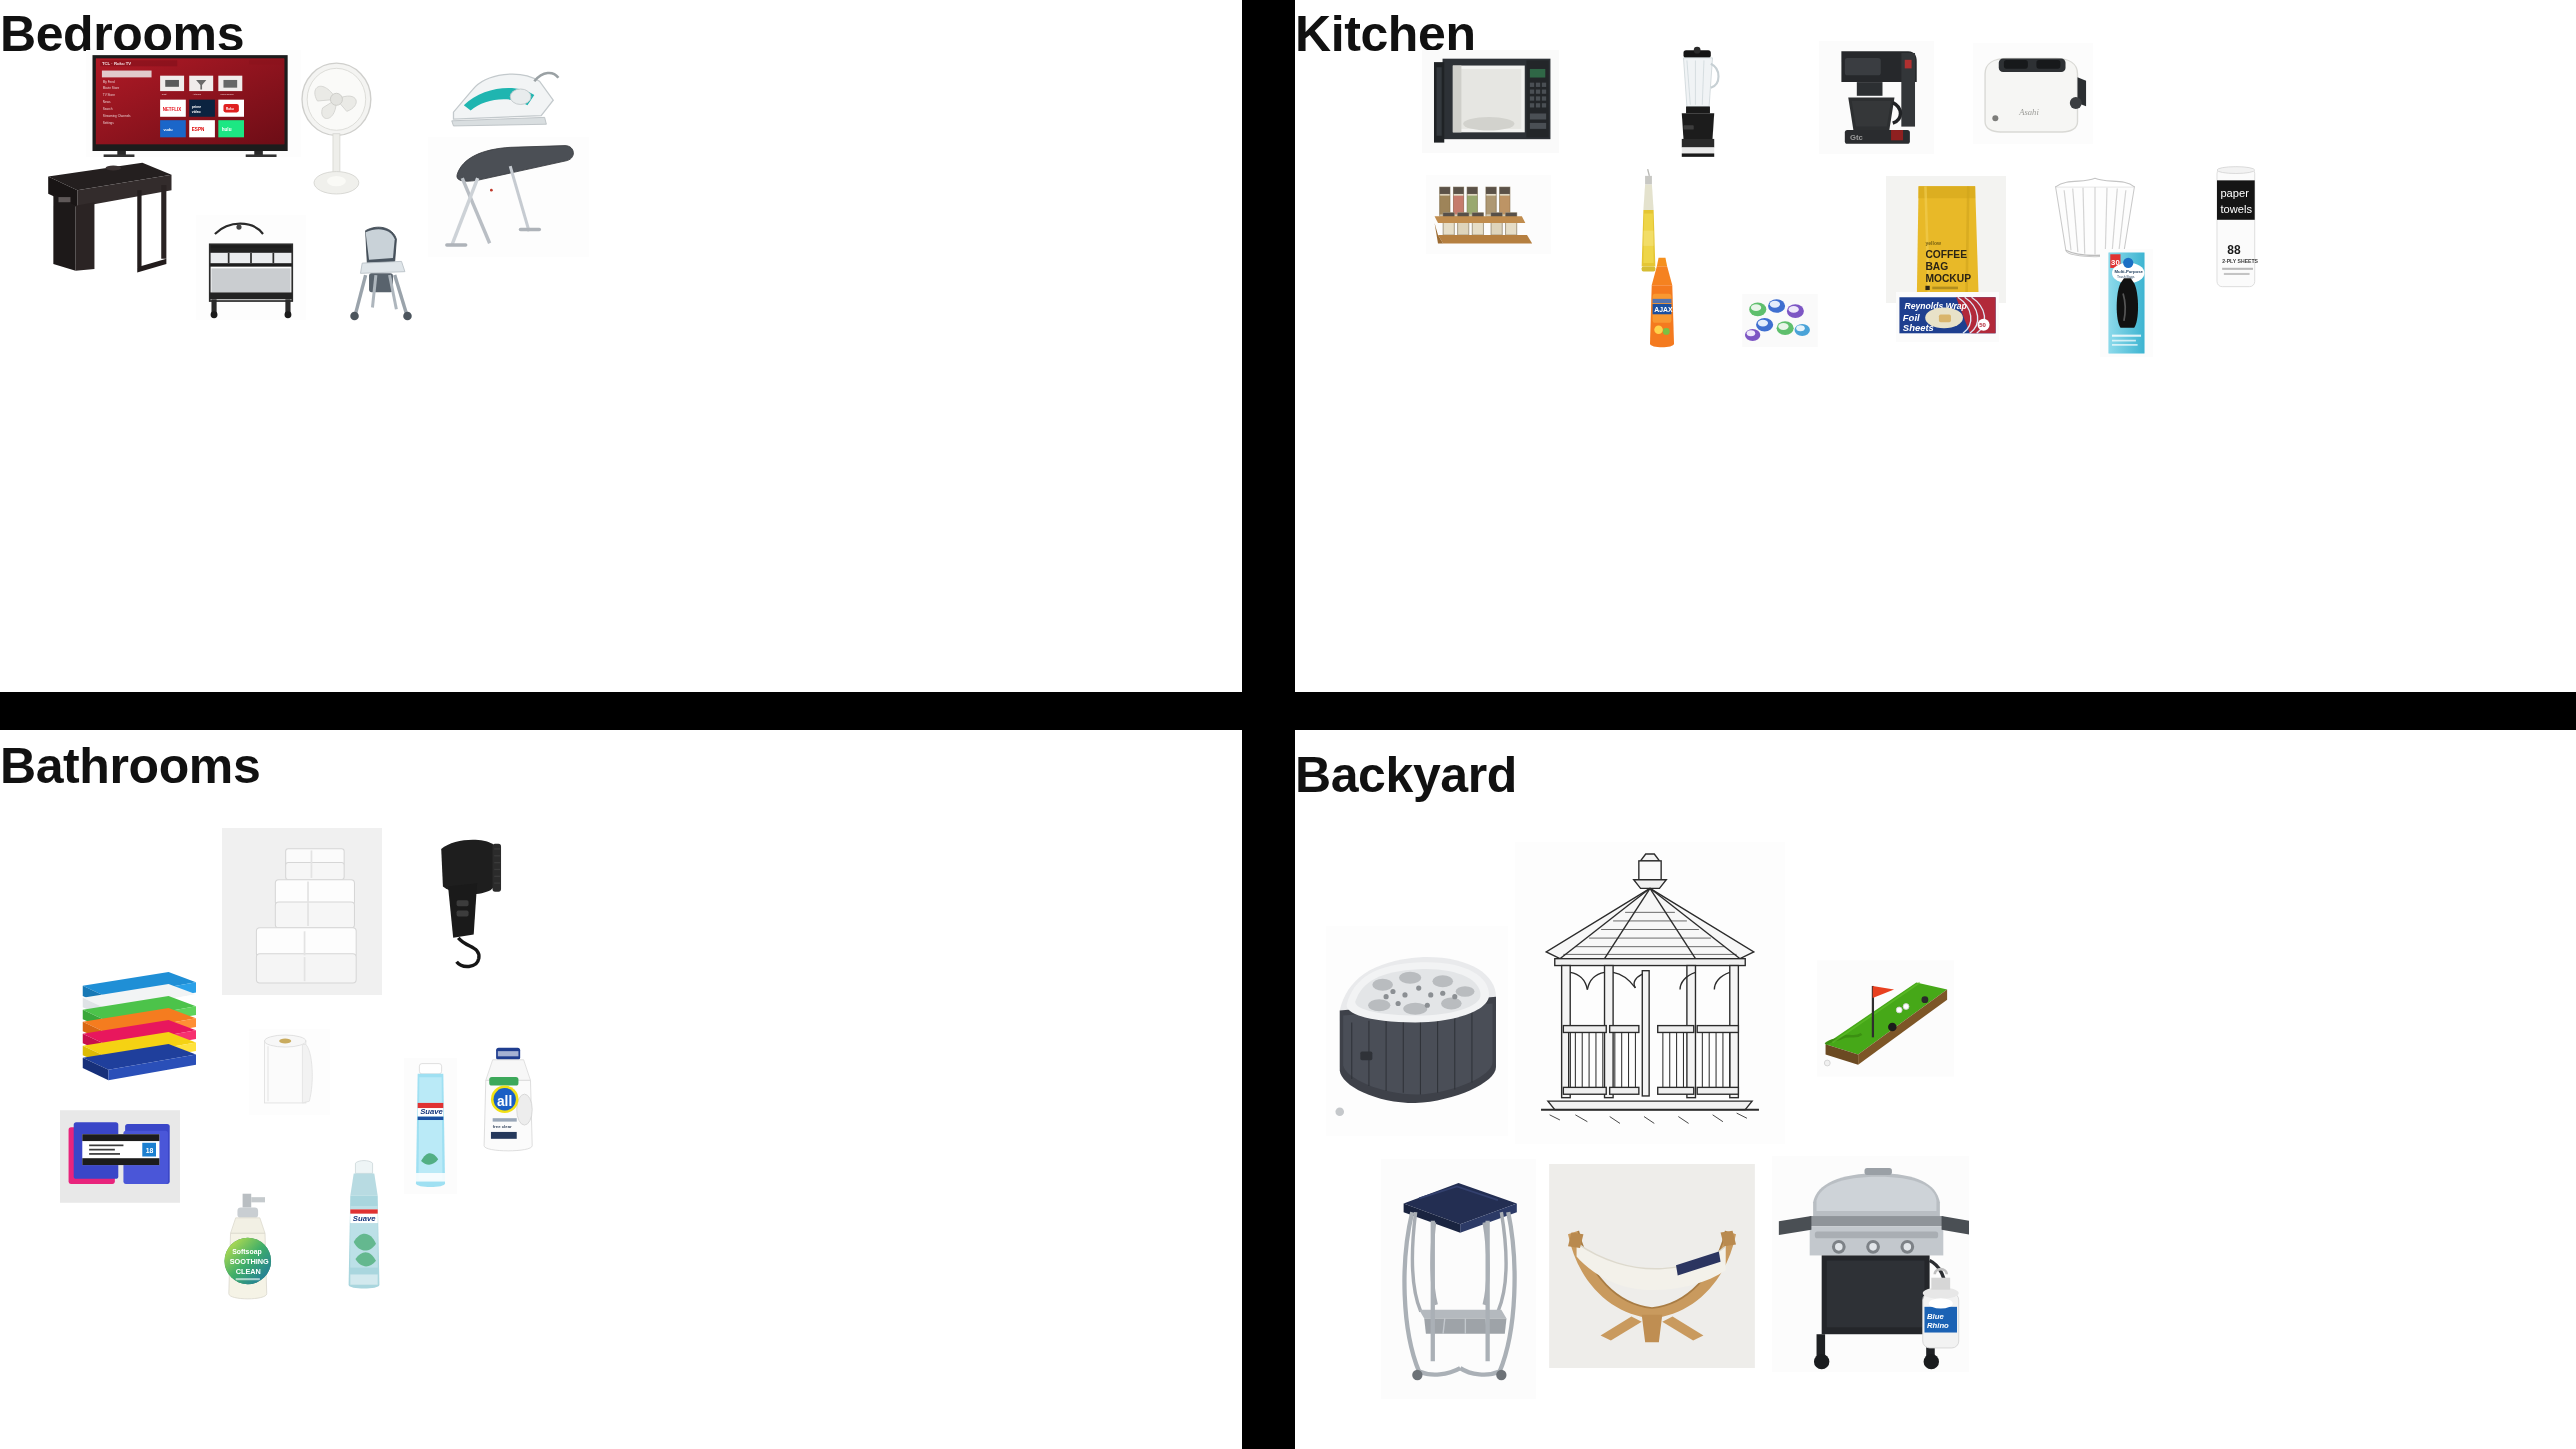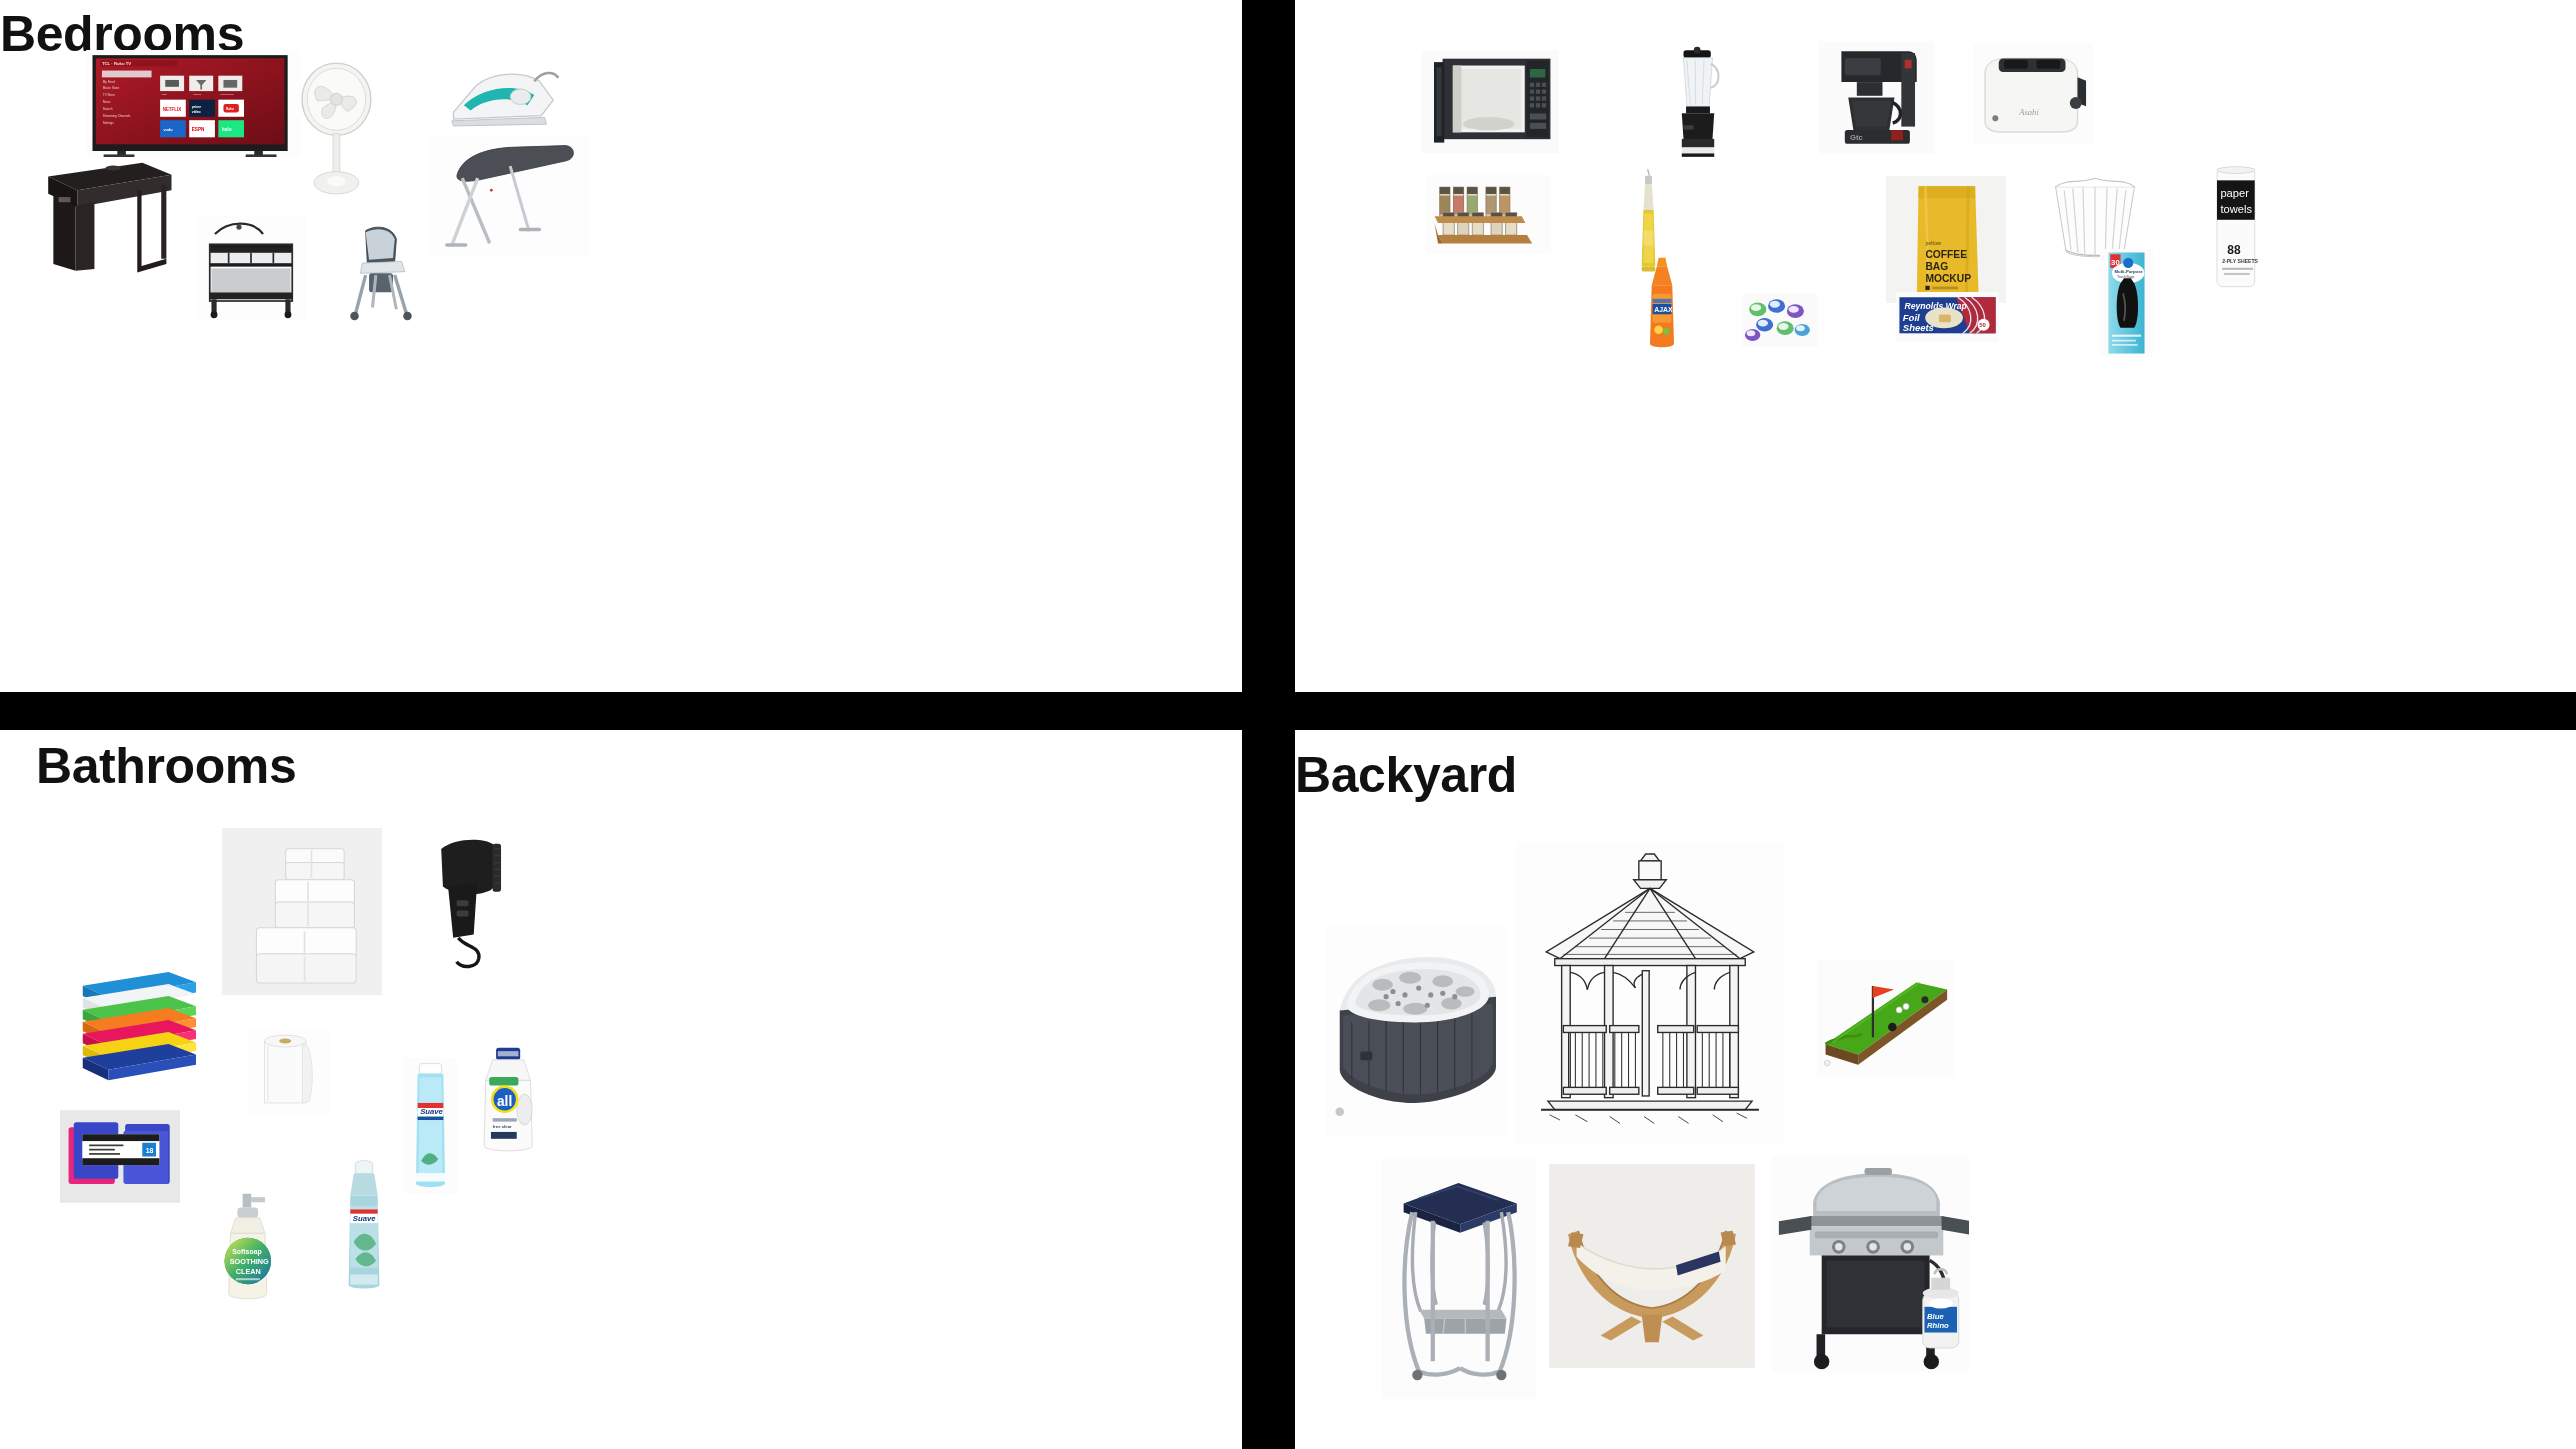--- a/index.html
+++ b/index.html
@@ -26,21 +26,21 @@
     position: absolute;
     left: 0; top: 692px;
     width: 2576px; height: 38px;
     background: #000000;
     z-index: 19;
   }
   
   .panel { position: absolute; background: #ffffff; overflow: hidden; }
   #panel-bedrooms  { left: 0;      top: 0;      width: 1242px; height: 692px; }
   #panel-kitchen   { left: 1295px; top: 0;      width: 1281px; height: 692px; }
-  #panel-bathrooms { left: 0;      top: 730px;  width: 1242px; height: 720px; padding-left: 36px; }
+  #panel-bathrooms { left: 0;      top: 730px;  width: 1242px; height: 720px; }
   #panel-backyard  { left: 1295px; top: 730px;  width: 1281px; height: 720px; }
 
   .panel-title {
     position: absolute;
     top: 5.2px;
     width: 100%;
     text-align: left;
     font-size: 50px;
     font-weight: bold;
     color: #111111;
@@ -222,20 +222,21 @@
         <path d="M64 62 L78 108" stroke="#9aa3ab" stroke-width="4" fill="none"></path>
         <path d="M42 62 L38 100" stroke="#aeb6bd" stroke-width="3.5" fill="none"></path>
         <path d="M58 62 L66 102" stroke="#aeb6bd" stroke-width="3.5" fill="none"></path>
         <circle cx="17" cy="110" r="5" fill="#4c555d"></circle>
         <circle cx="79" cy="110" r="5" fill="#4c555d"></circle>
       </svg>
     </div>
   </section>
 
   <section class="panel" id="panel-kitchen">
+    <h2 class="panel-title">Kitchen</h2>
 
     <div class="item" style="left:127px; top:50px; width:137px; height:103px;">
       <svg viewBox="0 0 160 120">
         <rect x="0" y="0" width="160" height="120" fill="#fafafa"></rect>
         <rect x="24" y="10" width="126" height="94" fill="#2d3136"></rect>
         <rect x="36" y="18" width="84" height="78" fill="#f2f2f0"></rect>
         <rect x="40" y="22" width="76" height="70" fill="#e6e6e2"></rect>
         <ellipse cx="78" cy="86" rx="30" ry="8" fill="#d2d2cd"></ellipse>
         <rect x="36" y="18" width="10" height="78" fill="#cfcfca"></rect>
         <rect x="122" y="12" width="26" height="90" fill="#232629"></rect>

